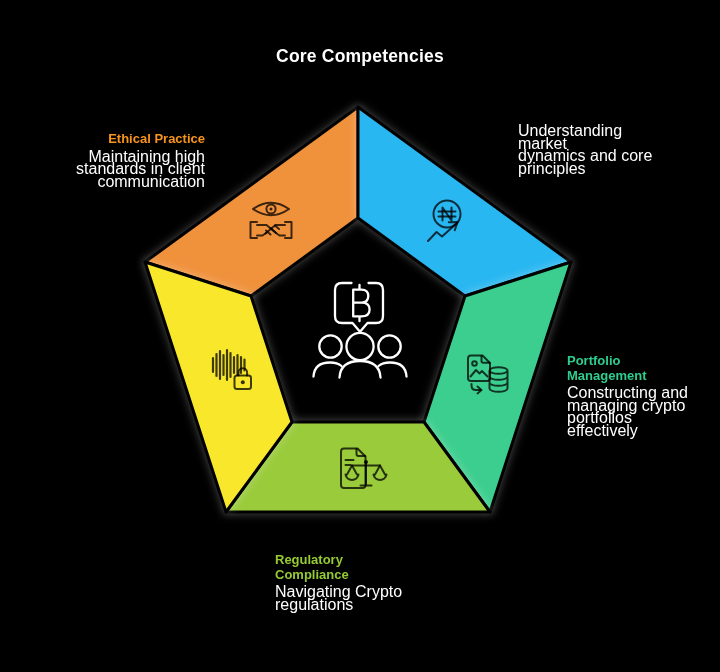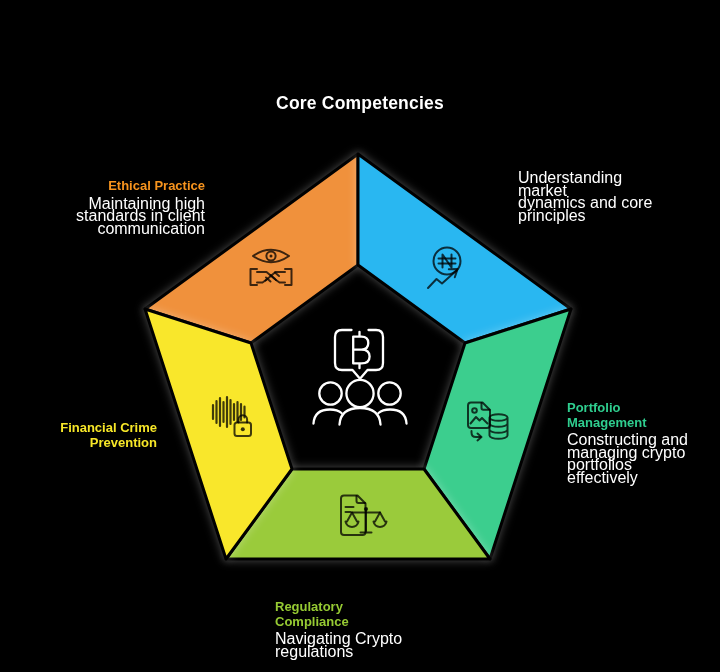--- a/index.html
+++ b/index.html
@@ -1,18 +1,18 @@
 <!DOCTYPE html>
 <html><head>
 <meta charset="utf-8">
 <style>
   html,body{margin:0;padding:0;background:#000;}
   body{width:720px;height:672px;position:relative;overflow:hidden;
        font-family:"Liberation Sans",sans-serif;-webkit-font-smoothing:antialiased;}
-  .stage{position:absolute;inset:0;margin-top:47px;}
+  .stage{position:absolute;inset:0;}
   .main-title{position:absolute;top:46px;left:0;width:720px;text-align:center;
        color:#fff;font-size:17.5px;font-weight:bold;letter-spacing:.2px;margin:0;}
   svg.diagram{position:absolute;left:0;top:0;}
   .seg{stroke:#000;stroke-width:3;stroke-linejoin:round;
        filter:drop-shadow(0 0 5px rgba(255,255,255,0.30));}
   .ico{fill:none;stroke:rgba(0,0,0,0.75);stroke-width:2;stroke-linecap:round;stroke-linejoin:round;}
   .ico-fill{fill:rgba(0,0,0,0.78);stroke:none;}
   .cico{fill:none;stroke:#fff;stroke-width:2.3;stroke-linecap:round;stroke-linejoin:round;}
   .label{position:absolute;}
   .seg-title{font-size:13px;font-weight:bold;line-height:14.5px;white-space:pre-line;margin:0;}
@@ -125,17 +125,15 @@
   </div>
 
   <div class="label lbl-regulatory al-c">
     <p class="seg-title t-lime">Regulatory
 Compliance</p>
     <p class="seg-desc">Navigating Crypto
 regulations</p>
   </div>
 
   <div class="label lbl-financial al-r">
-    <p class="seg-title t-yellow">Financial Crime
-Prevention</p>
   </div>
 
 </div>
 
 </body></html>

